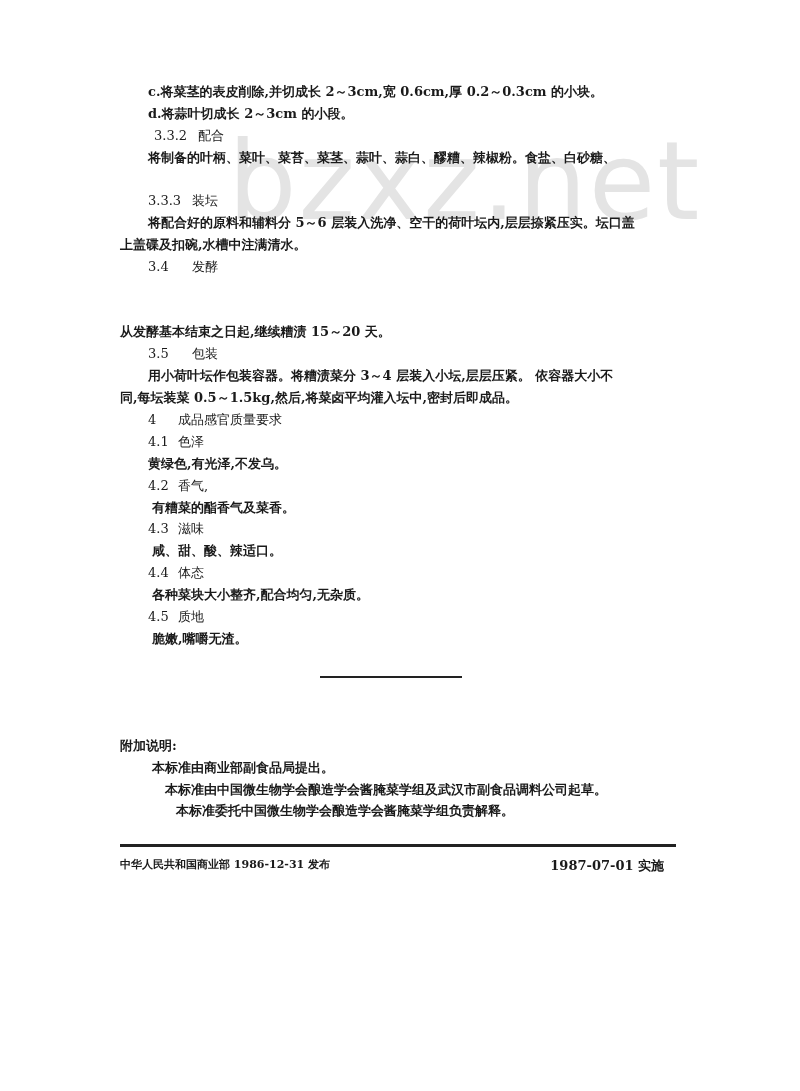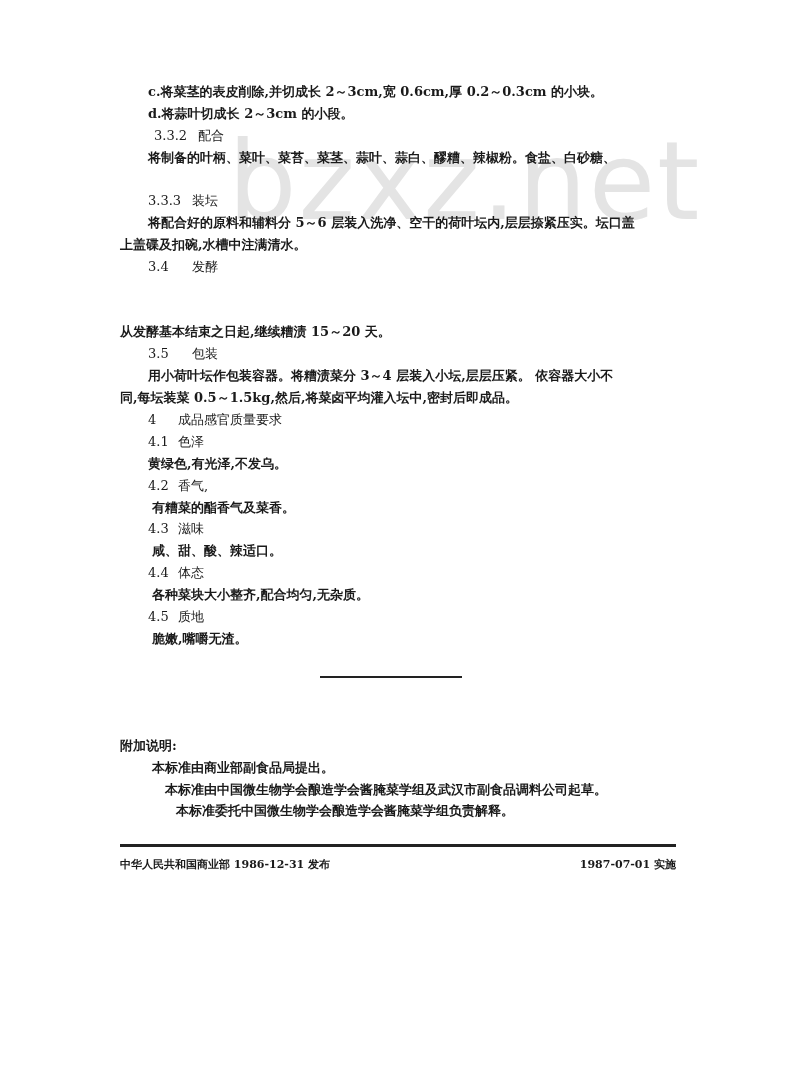--- a/index.html
+++ b/index.html
@@ -22,21 +22,21 @@
   .line.head { font-weight: normal; }
   .line .num { display: inline-block; width: 30px; font-weight: normal; margin-left: 28px; }
   .line .num.wide { width: 44px; }
   .rule-short {
     position: absolute; left: 320px; top: 676px; width: 142px; height: 2px; background: #222;
   }
   .rule-long {
     position: absolute; left: 120px; top: 844px; width: 556px; height: 3px; background: #222;
   }
   .footer-left { position: absolute; left: 120px; top: 857px; font-size: 11px; font-weight: bold; white-space: nowrap; }
-  .footer-right { position: absolute; right: 124px; top: 857px; font-size: 11px; font-weight: bold; white-space: nowrap; }
+  .footer-right { position: absolute; right: 136px; top: 857px; font-size: 13px; font-weight: bold; white-space: nowrap; }
 </style>
 </head>
 <body>
 
 <div class="page">
 
   <div class="watermark">bzxz.net</div>
 
   <div class="line" style="left:148px;top:84px;">c.将菜茎的表皮削除,并切成长 2～3cm,宽 0.6cm,厚 0.2～0.3cm 的小块。</div>
   <div class="line" style="left:148px;top:106px;">d.将蒜叶切成长 2～3cm 的小段。</div>

